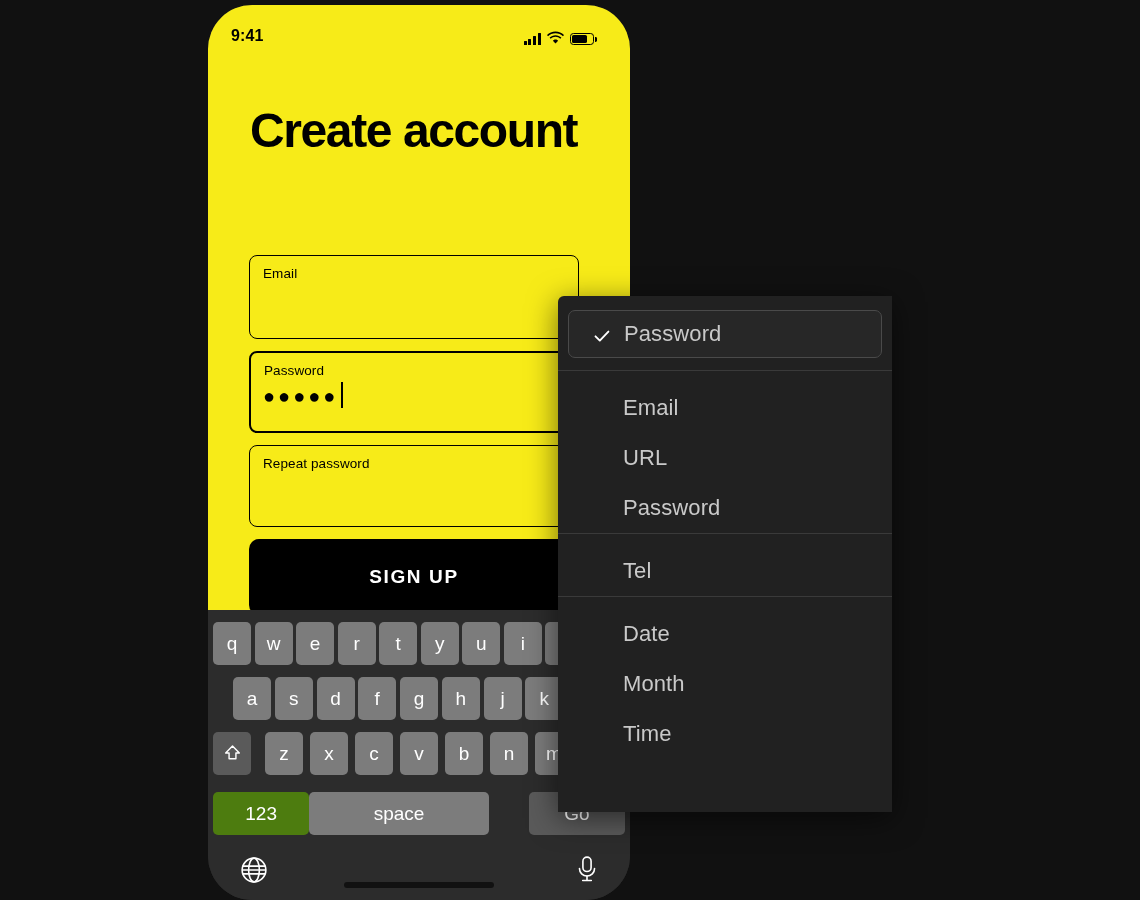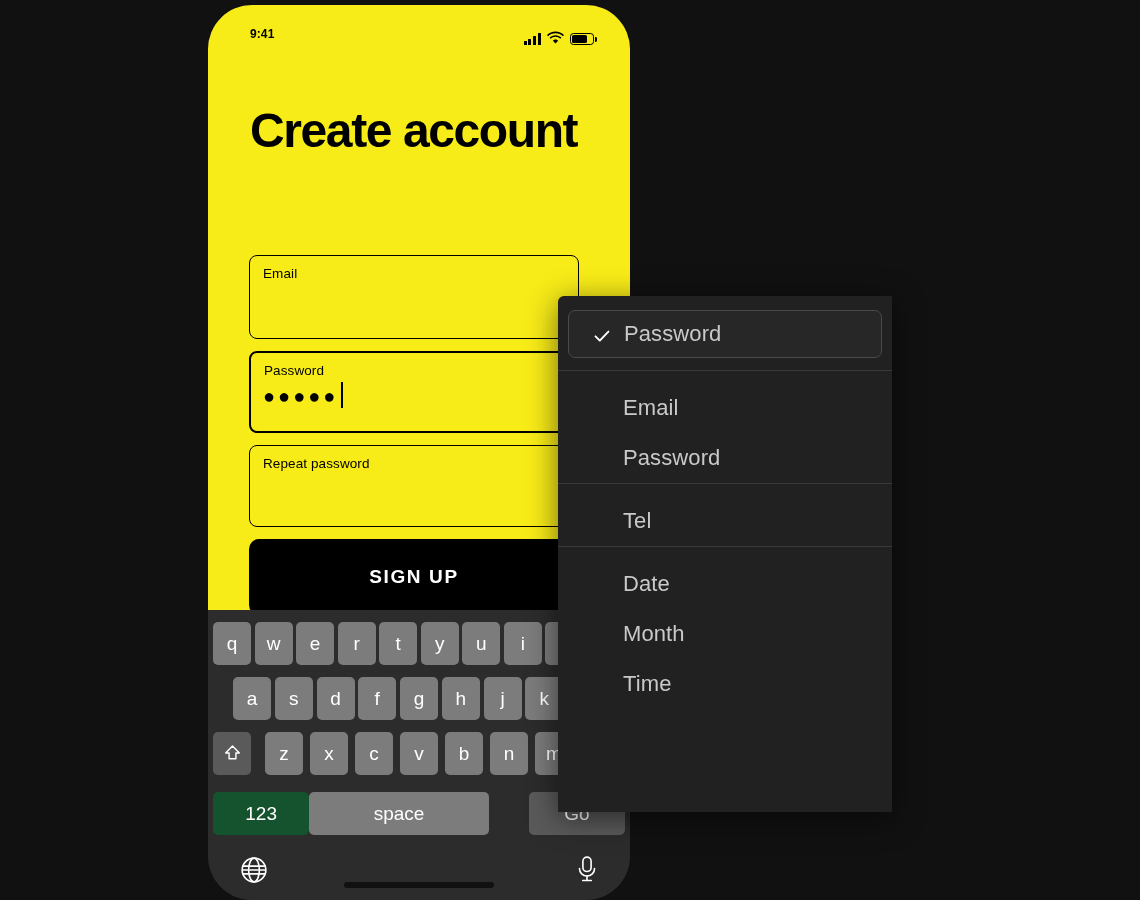--- a/index.html
+++ b/index.html
@@ -24,22 +24,22 @@
   #app-screen {
     position:absolute; left:0; top:0; width:422px; height:605px;
     background:#F7EB18;
   }
 
   
   #status-bar {
     position:absolute; left:0; top:22px; width:422px; height:30px;
   }
   #status-time {
-    position:absolute; left:42px; top:0px;
-    font-size:12px; font-weight:700; color:#000;
+    position:absolute; left:23px; top:0px;
+    font-size:16px; font-weight:700; color:#000;
     letter-spacing:0.1px;
   }
   #status-icons {
     position:absolute; right:36px; top:3px;
     display:flex; align-items:center; gap:6px; height:18px;
   }
   .sig-bars { display:flex; align-items:flex-end; gap:1.8px; height:12px; }
   .sig-bars i { display:block; width:3px; background:#000; border-radius:0.5px; }
   .sig-bars i:nth-child(1){height:4px;}
   .sig-bars i:nth-child(2){height:6.5px;}
@@ -112,21 +112,21 @@
     height:43px; cursor:pointer;
   }
   #kb-row1 { top:12px; padding:0 5px; justify-content:space-between; }
   #kb-row1 .key { width:38px; }
   #kb-row2 { top:67px; padding:0 25px; justify-content:space-between; }
   #kb-row2 .key { width:38px; }
   #kb-row3 { top:122px; padding:0 5px; justify-content:space-between; align-items:center;}
   #kb-row3 .key { width:38px; }
   .key.mod { background:#5a5a5a; width:48px; }
   #kb-row4 { top:182px; padding:0 5px; justify-content:space-between; }
-  #key-123   { width:103px; background:#14532d; }
+  #key-123   { width:103px; background:#4d7c0f; }
   #key-space { width:192px; background:#7c7c7c; }
   #key-go    { width:103px; background:#5a5a5a;margin-left:40px; }
   #kb-bottom { position:absolute; left:0; top:238px; width:422px; height:52px; }
   #globe-key { position:absolute; left:32px; top:8px; cursor:pointer; }
   #mic-key   { position:absolute; right:32px; top:8px; cursor:pointer; }
   #home-indicator {
     position:absolute; left:50%; transform:translateX(-50%);
     bottom:12px; width:150px; height:6px;
     background:#111; border-radius:3px;
   }
@@ -300,20 +300,23 @@
             </svg></span>
           <span>Password</span>
         </div>
         <div style="height: 12px;"></div>
         <div class="dd-sep"></div>
         <div style="height: 12px;"></div>
         <div class="dd-item">
           <span>Email</span>
         </div>
         <div class="dd-item">
+          <span>URL</span>
+        </div>
+        <div class="dd-item">
           <span>Password</span>
         </div>
         <div class="dd-sep"></div>
         <div style="height: 12px;"></div>
         <div class="dd-item">
           <span>Tel</span>
         </div>
         <div class="dd-sep"></div>
         <div style="height: 12px;"></div>
         <div class="dd-item">

